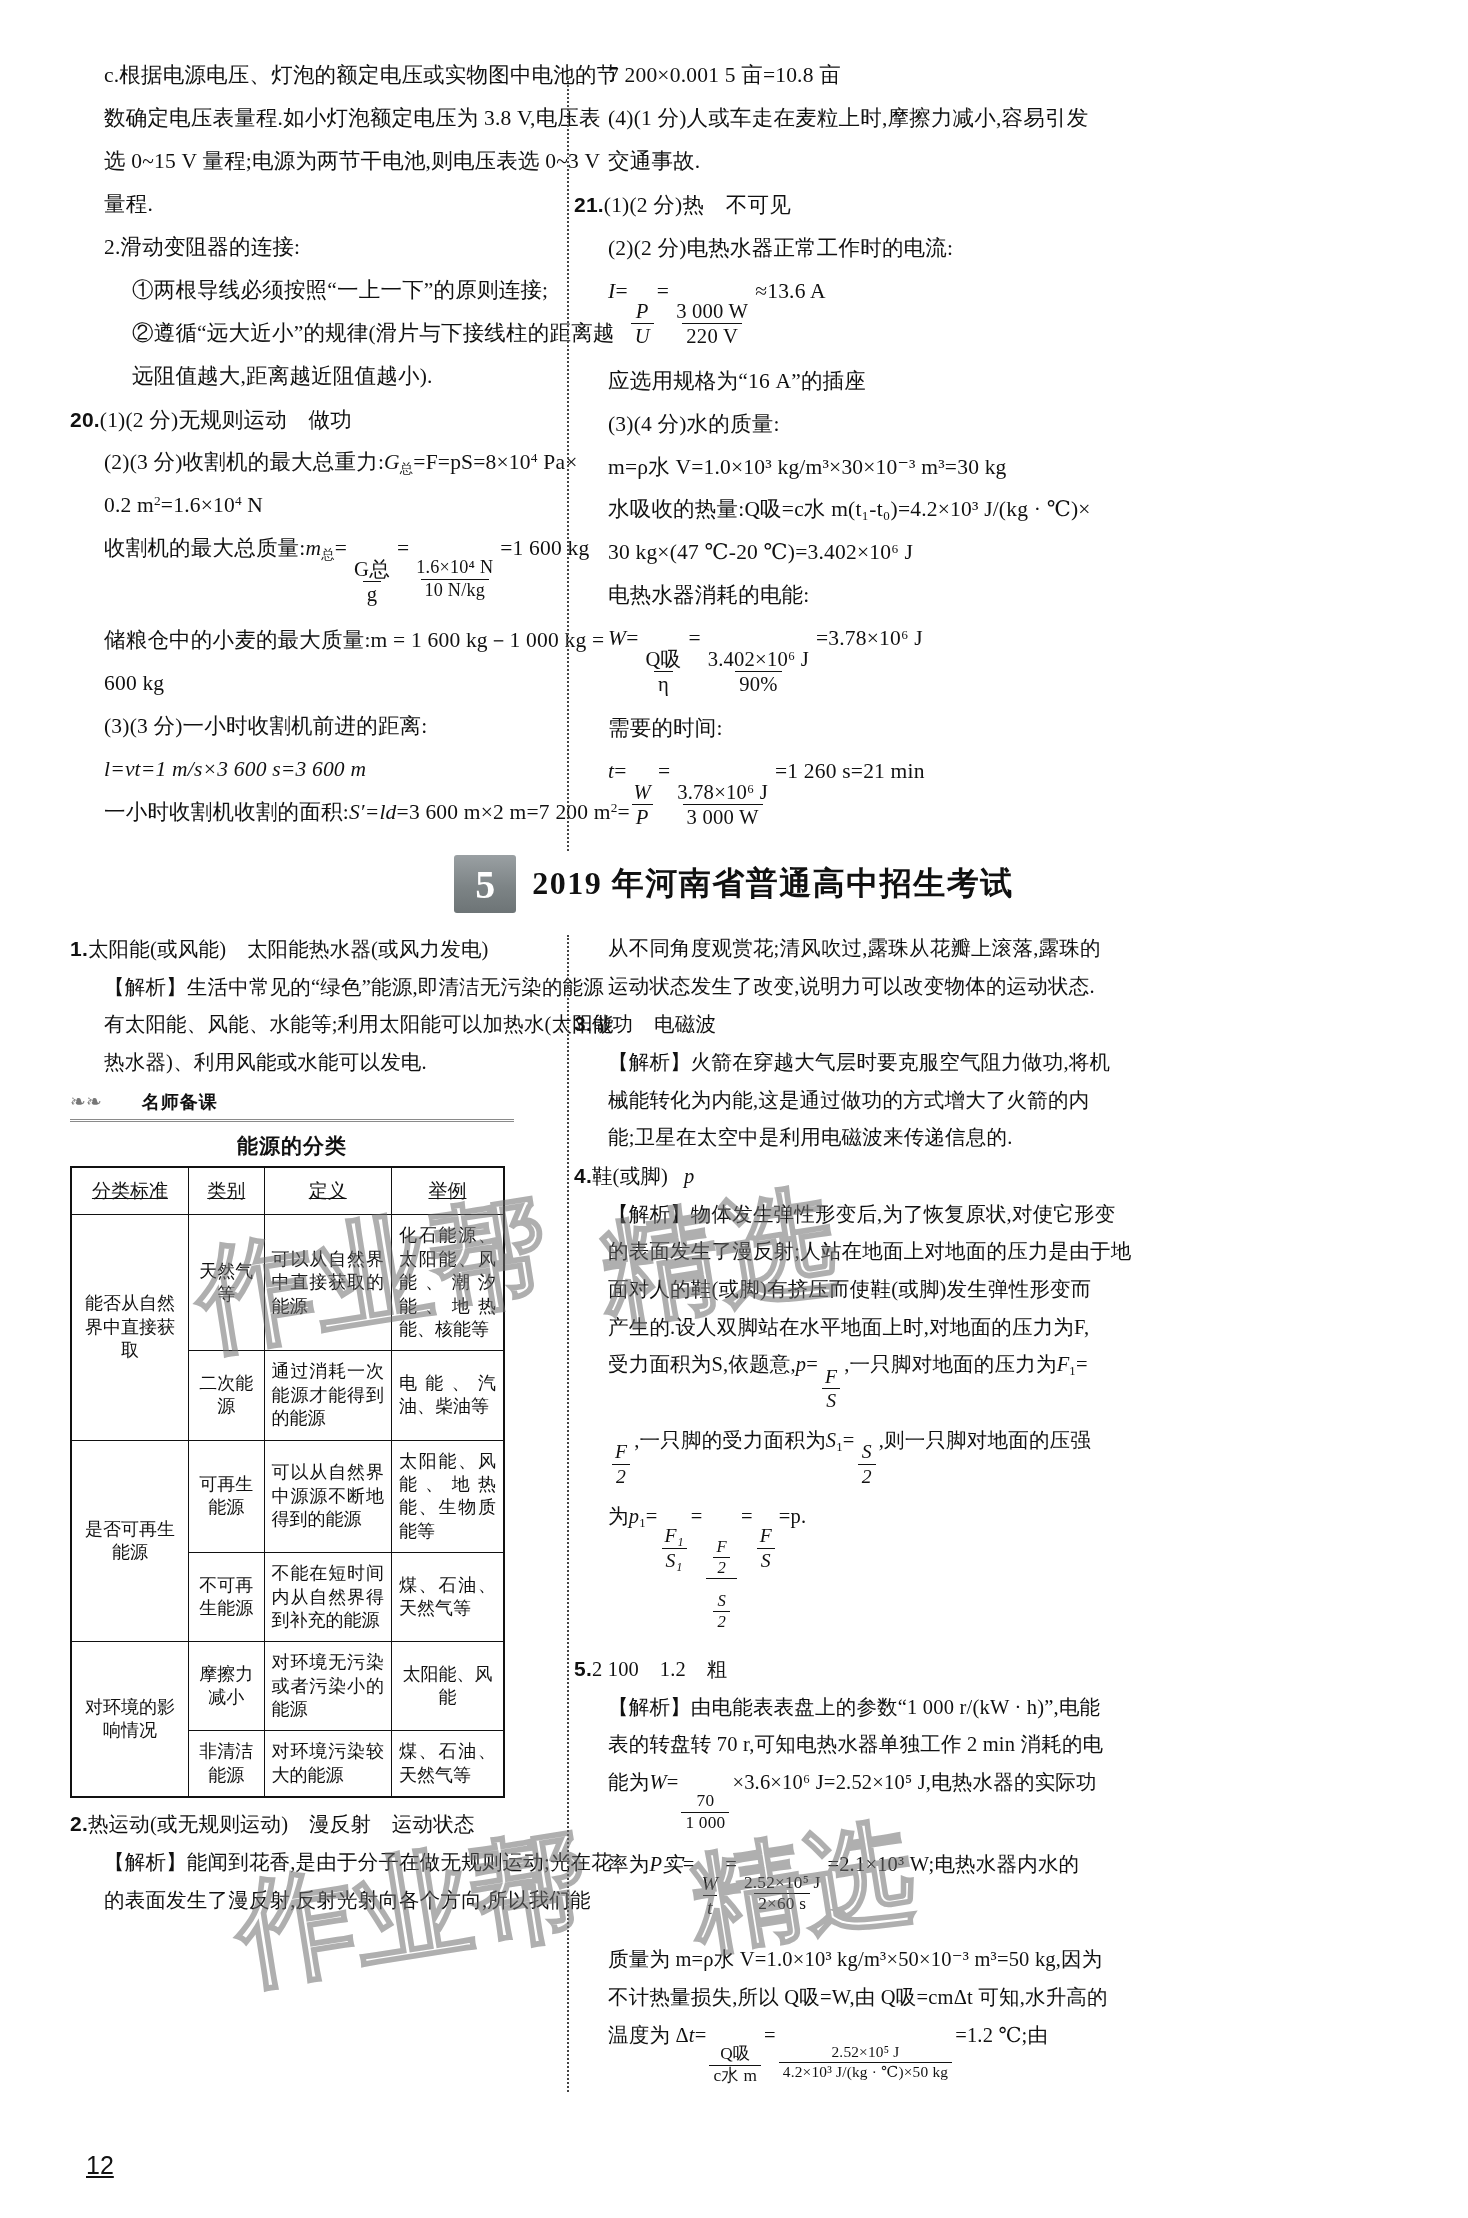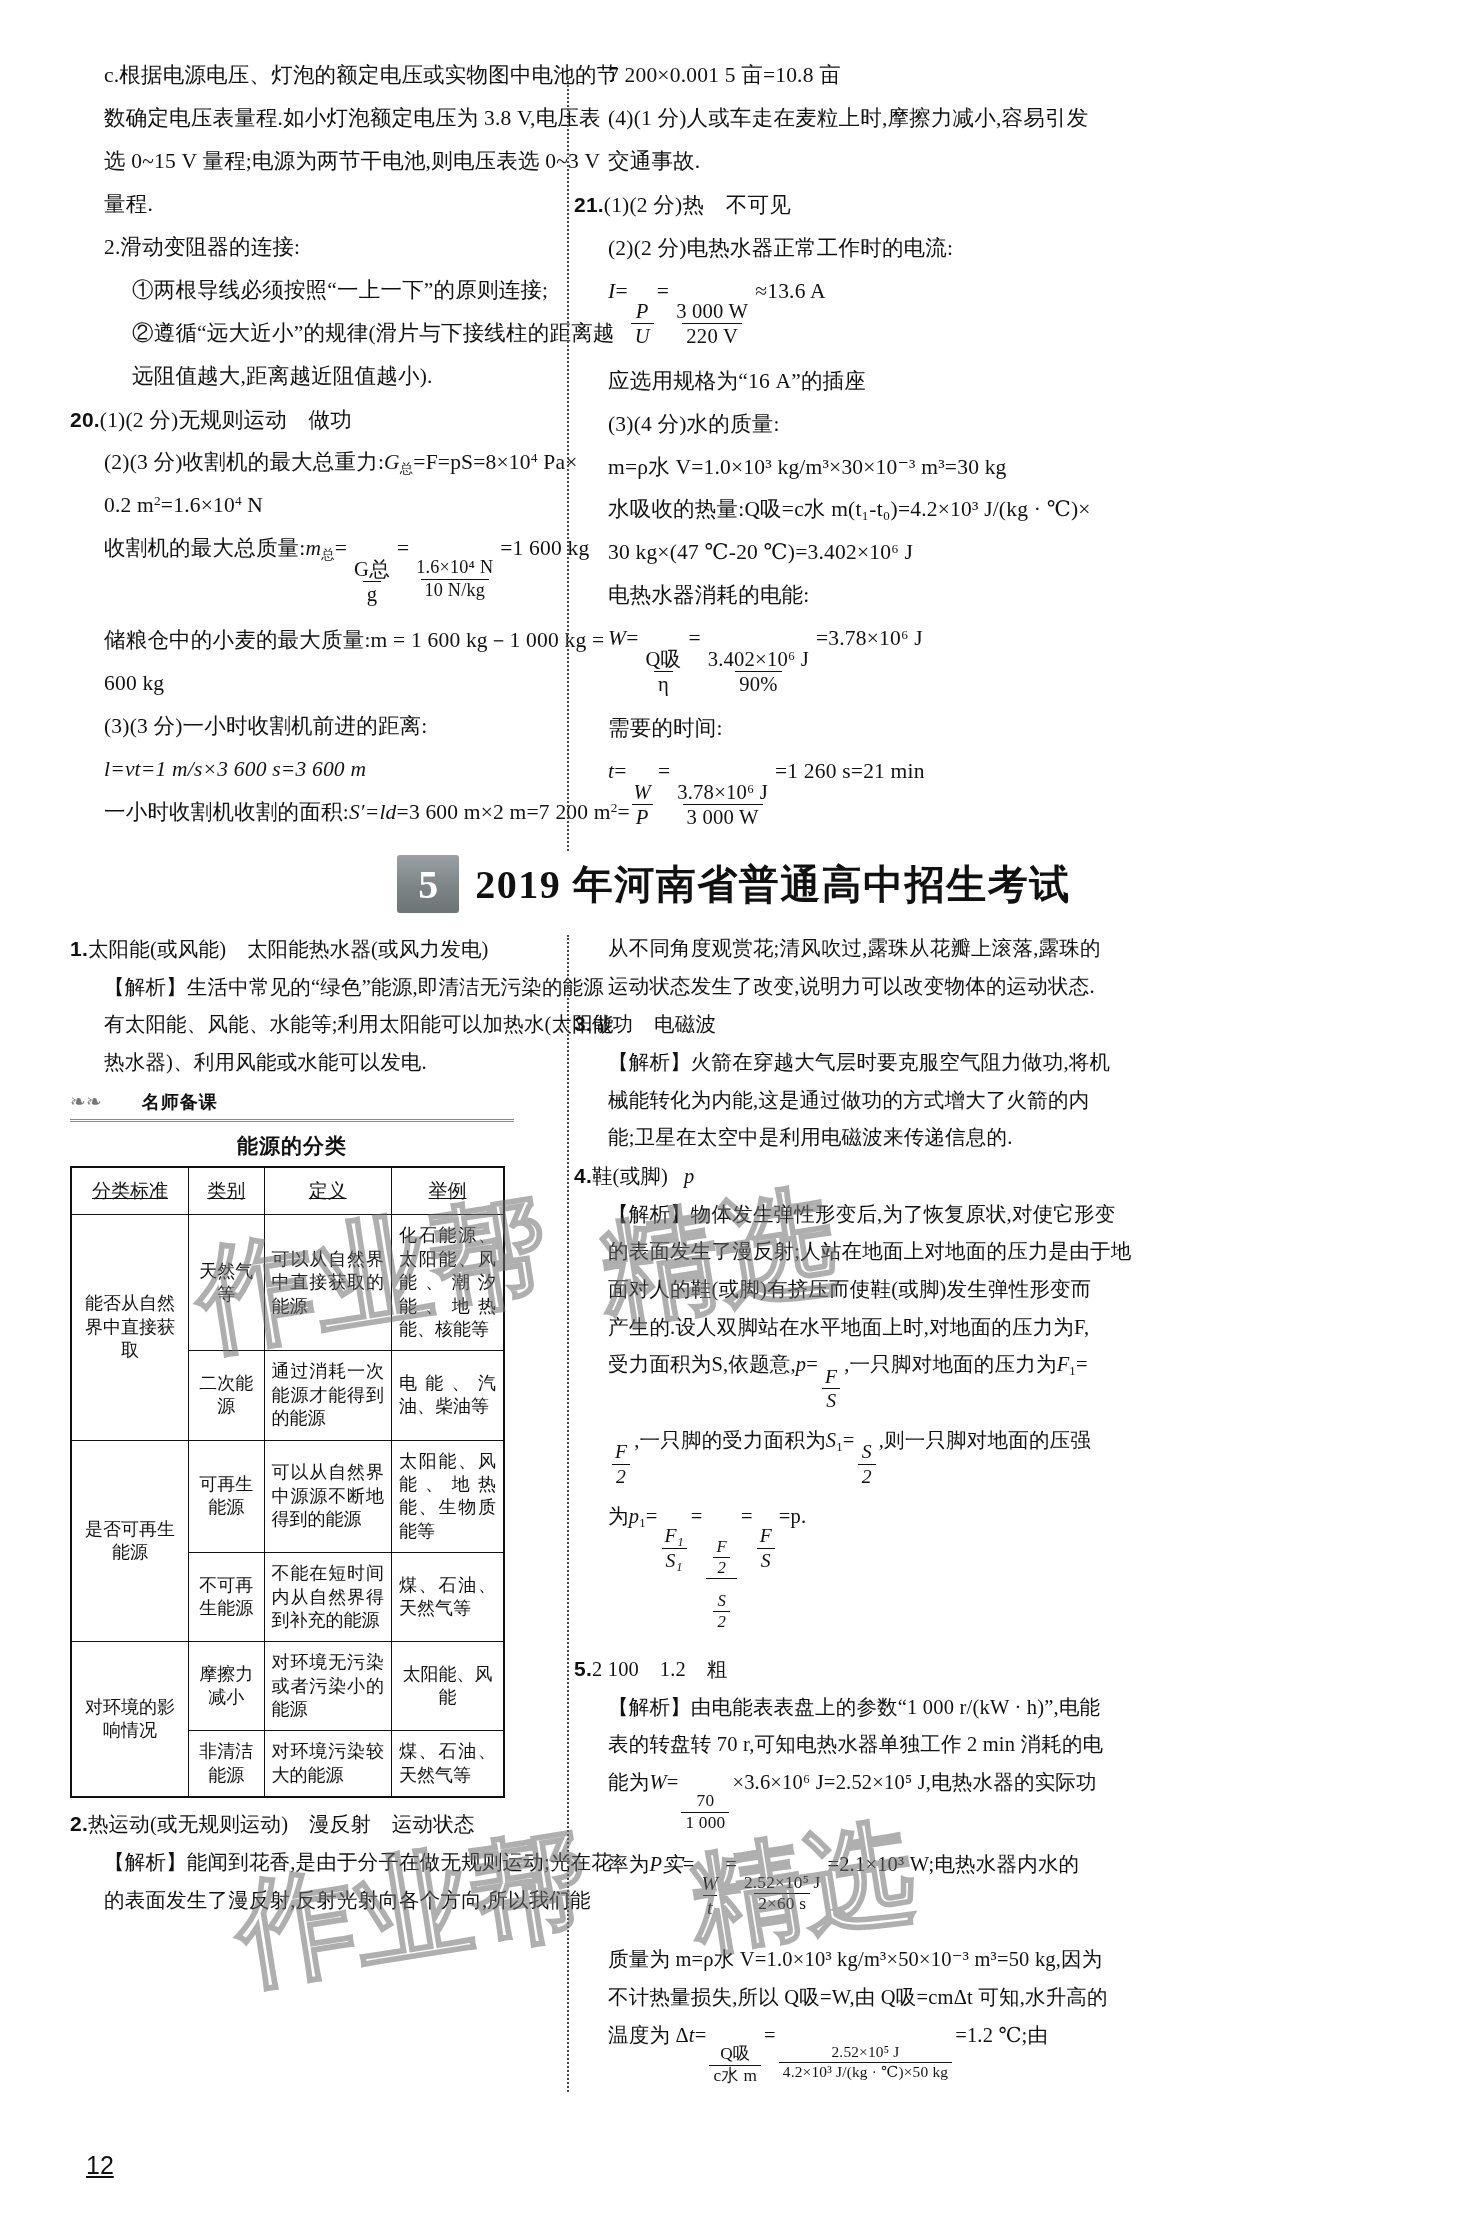--- a/index.html
+++ b/index.html
@@ -58,21 +58,21 @@
   }
   .banner .badge {
     width:62px; height:58px;
     background:linear-gradient(180deg,#9aa0a3 0%,#7d8486 55%,#6d7476 100%);
     color:#fff; font-size:40px; font-weight:bold;
     font-family:"Liberation Serif",serif;
     display:flex; align-items:center; justify-content:center;
     border-radius:3px;
   }
   .banner .btitle {
-    font-size:40px; font-weight:bold;
+    font-size:32px; font-weight:bold;
     font-family:"Liberation Serif",serif;
     letter-spacing:1.5px;
   }
 
   
   .bottom-block { position:relative; display:flex; }
   .vdivider2 {
     position:absolute; top:0; bottom:4px; left:497px;
     border-left:2px dotted #444; width:0;
   }

